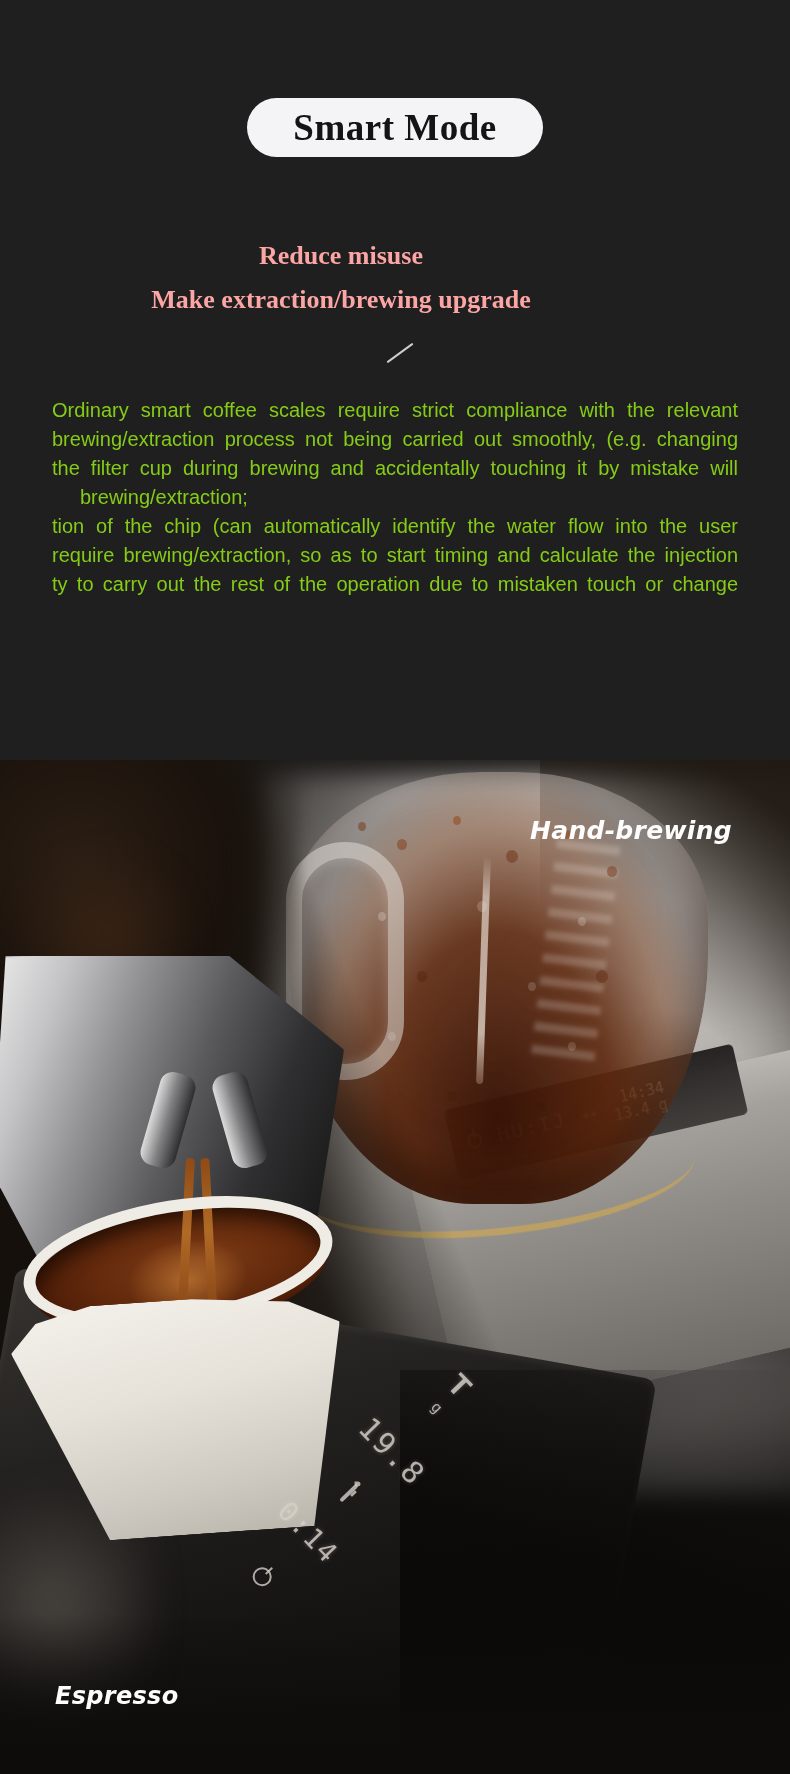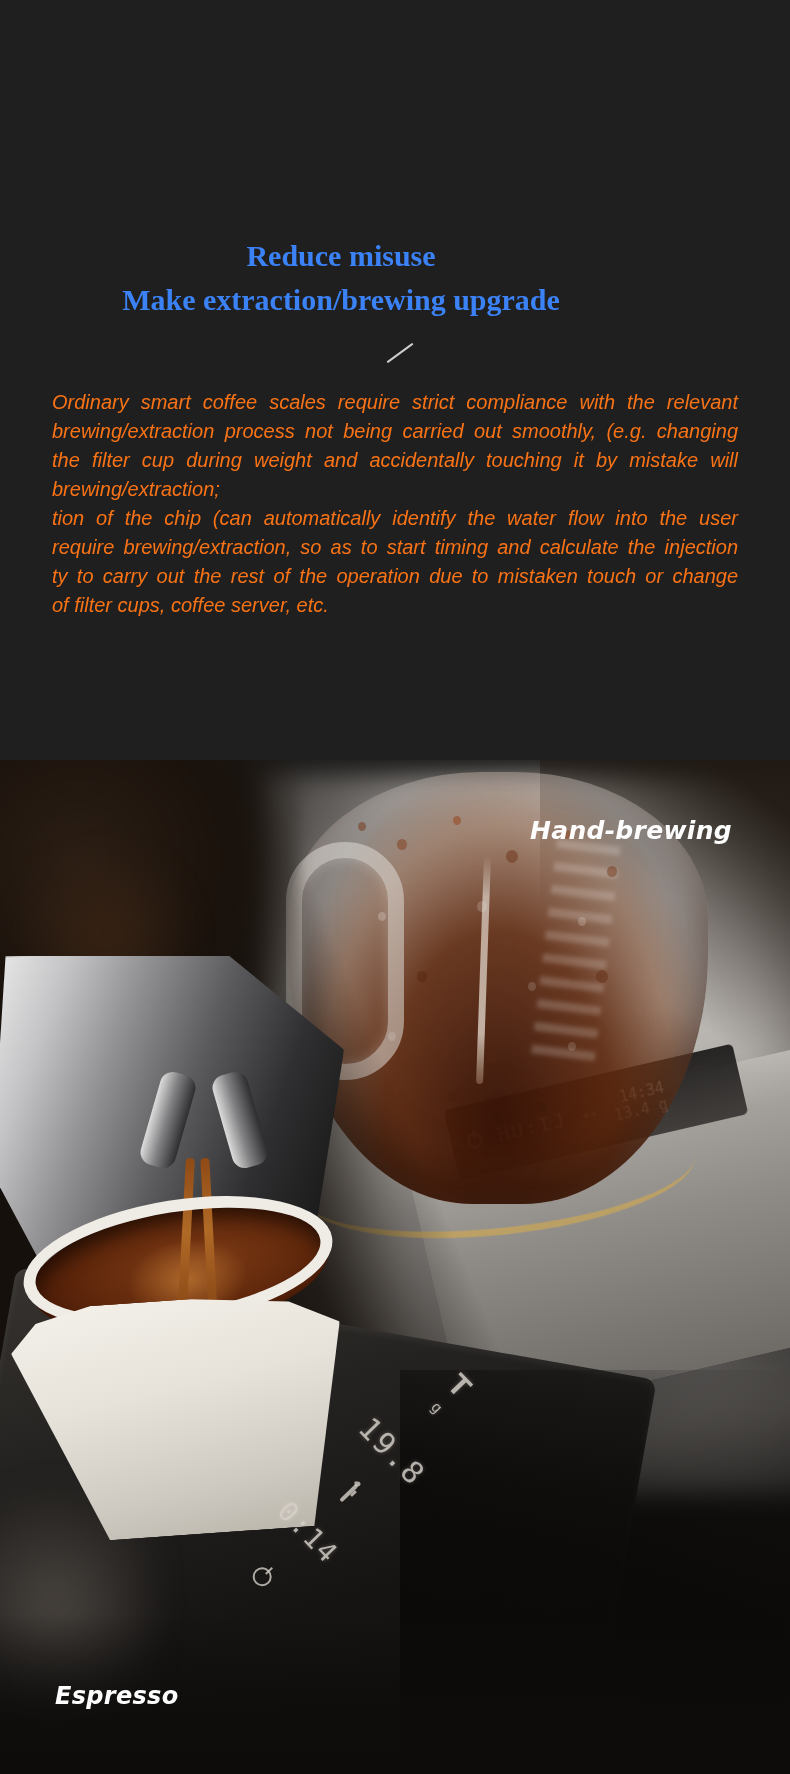--- a/index.html
+++ b/index.html
@@ -5,28 +5,28 @@
   html,body{margin:0;padding:0;background:#111;}
   .page{position:relative;width:790px;height:1774px;background:#201f1f;overflow:hidden;
         font-family:"Liberation Sans","DejaVu Sans",sans-serif;}
   
   .hero{position:absolute;left:0;top:0;width:790px;text-align:center;}
   .badge{display:inline-block;margin-top:98px;padding:8px 46px;background:#f4f3f5;color:#141414;
          border-radius:34px;font-family:"Liberation Serif","DejaVu Serif",serif;
          font-weight:700;font-size:37px;letter-spacing:0.5px;}
   .headings{position:absolute;left:0;top:234px;width:682px;text-align:center;
             font-family:"Liberation Serif","DejaVu Serif",serif;font-weight:700;
-            color:#3b82f6;font-size:30px;line-height:44px;}
+            color:#fca5a5;font-size:26px;line-height:44px;}
   .slash{position:absolute;left:384px;top:352px;width:32px;height:2px;background:#cfcdcb;
          transform:rotate(-36deg);border-radius:2px;}
   
-  .copy{position:absolute;left:52px;top:388px;width:686px;color:#f97316;
-        font-size:20px;line-height:29px;font-style:italic;}
+  .copy{position:absolute;left:52px;top:396px;width:686px;color:#84cc16;
+        font-size:20px;line-height:29px;}
   .copy .line{text-align:justify;text-align-last:justify;white-space:normal;}
-  .copy .line.last{text-align-last:left;}
+  .copy .line.last{text-align-last:left;margin-left:28px;}
   
   .collage{position:absolute;left:0;top:760px;width:790px;height:1014px;overflow:hidden;
            background:linear-gradient(180deg,#1d1c1b 0%,#191715 30%,#141211 70%,#0e0d0c 100%);}
   .pc{position:absolute;}
   .backdrop-light{left:260px;top:15px;width:580px;height:720px;
     background:radial-gradient(ellipse at 55% 40%,#c6c2bd 0%,#b3afab 42%,rgba(138,134,130,0.65) 68%,rgba(60,56,52,0) 100%);
     filter:blur(12px);}
   .corner-dark{left:540px;top:-30px;width:260px;height:340px;
     background:linear-gradient(215deg,rgba(32,25,19,0.95) 18%,rgba(32,25,19,0) 70%);}
   .platform{left:428px;top:330px;width:410px;height:290px;transform:rotate(-13deg);border-radius:8px;
@@ -123,38 +123,40 @@
   .label{position:absolute;color:#fdfdfd;font-family:"DejaVu Sans",sans-serif;
     font-style:italic;font-weight:700;letter-spacing:0.3px;text-align:right;}
   .label.hand{right:58px;top:56px;font-size:25px;}
   .label.esp{left:55px;top:922px;font-size:24px;}
 </style>
 </head>
 <body>
 
 <div class="page">
 
+  <div class="hero">
+    <div class="badge">Smart Mode</div>
+  </div>
   <div class="headings">
     <div>Reduce misuse</div>
     <div>Make extraction/brewing upgrade</div>
   </div>
   <div class="slash"></div>
 
   <div class="copy">
     <div>
         <div class="line">Ordinary smart coffee scales require strict compliance with the relevant</div>
         <div class="line">brewing/extraction process not being carried out smoothly, (e.g. changing</div>
-        <div class="line">the filter cup during weight and accidentally touching it by mistake will</div>
+        <div class="line">the filter cup during brewing and accidentally touching it by mistake will</div>
         <div class="line last">brewing/extraction;</div>
       </div>
     <div>
         <div class="line">tion of the chip (can automatically identify the water flow into the user</div>
         <div class="line">require brewing/extraction, so as to start timing and calculate the injection</div>
         <div class="line">ty to carry out the rest of the operation due to mistaken touch or change</div>
-        <div class="line last">of filter cups, coffee server, etc.</div>
       </div>
   </div>
 
   <div class="collage">
     <div class="pc backdrop-light"></div>
     <div class="pc corner-dark"></div>
 
     <div class="pc platform"></div>
     <div class="pc led-band">
       <span class="power-ring small">

